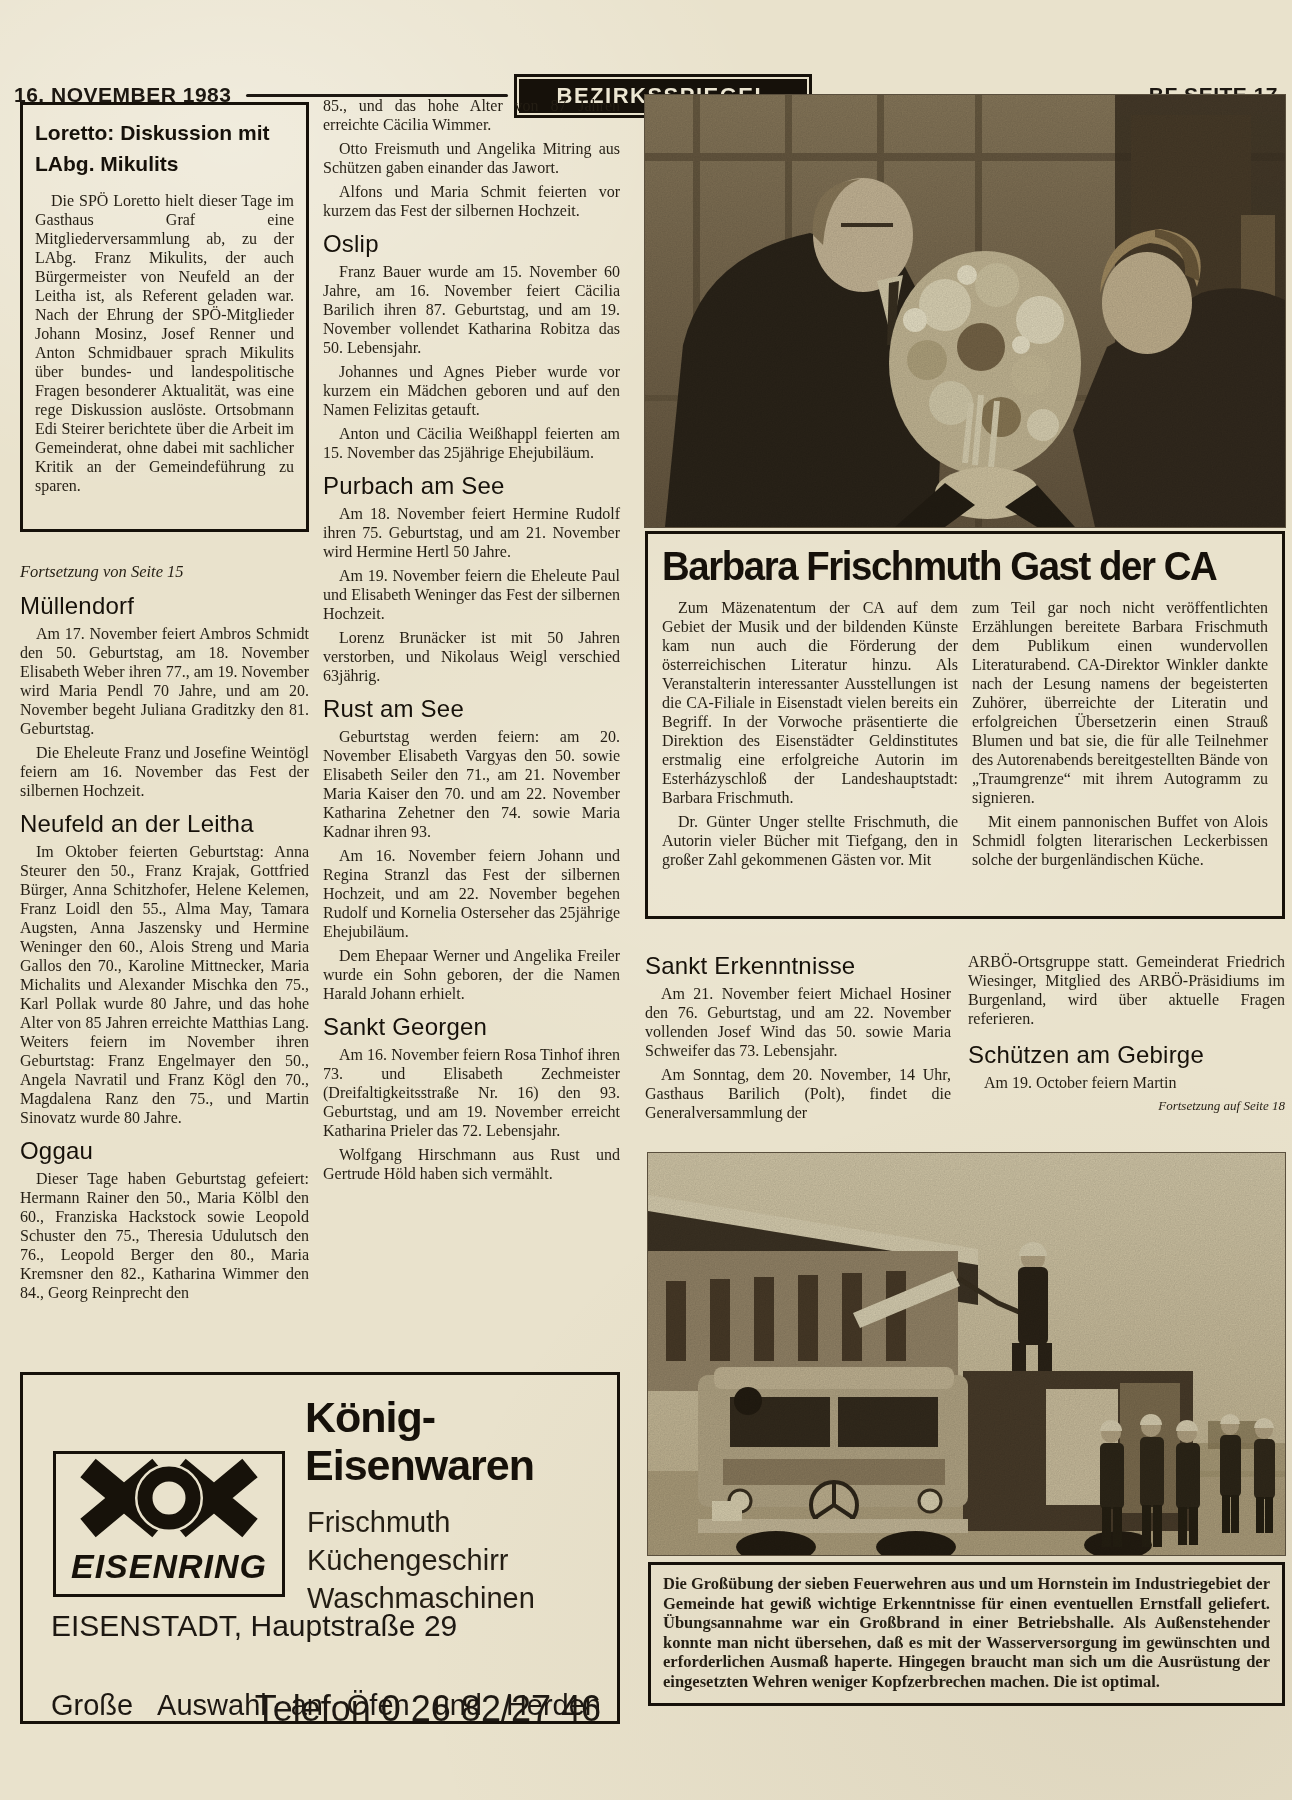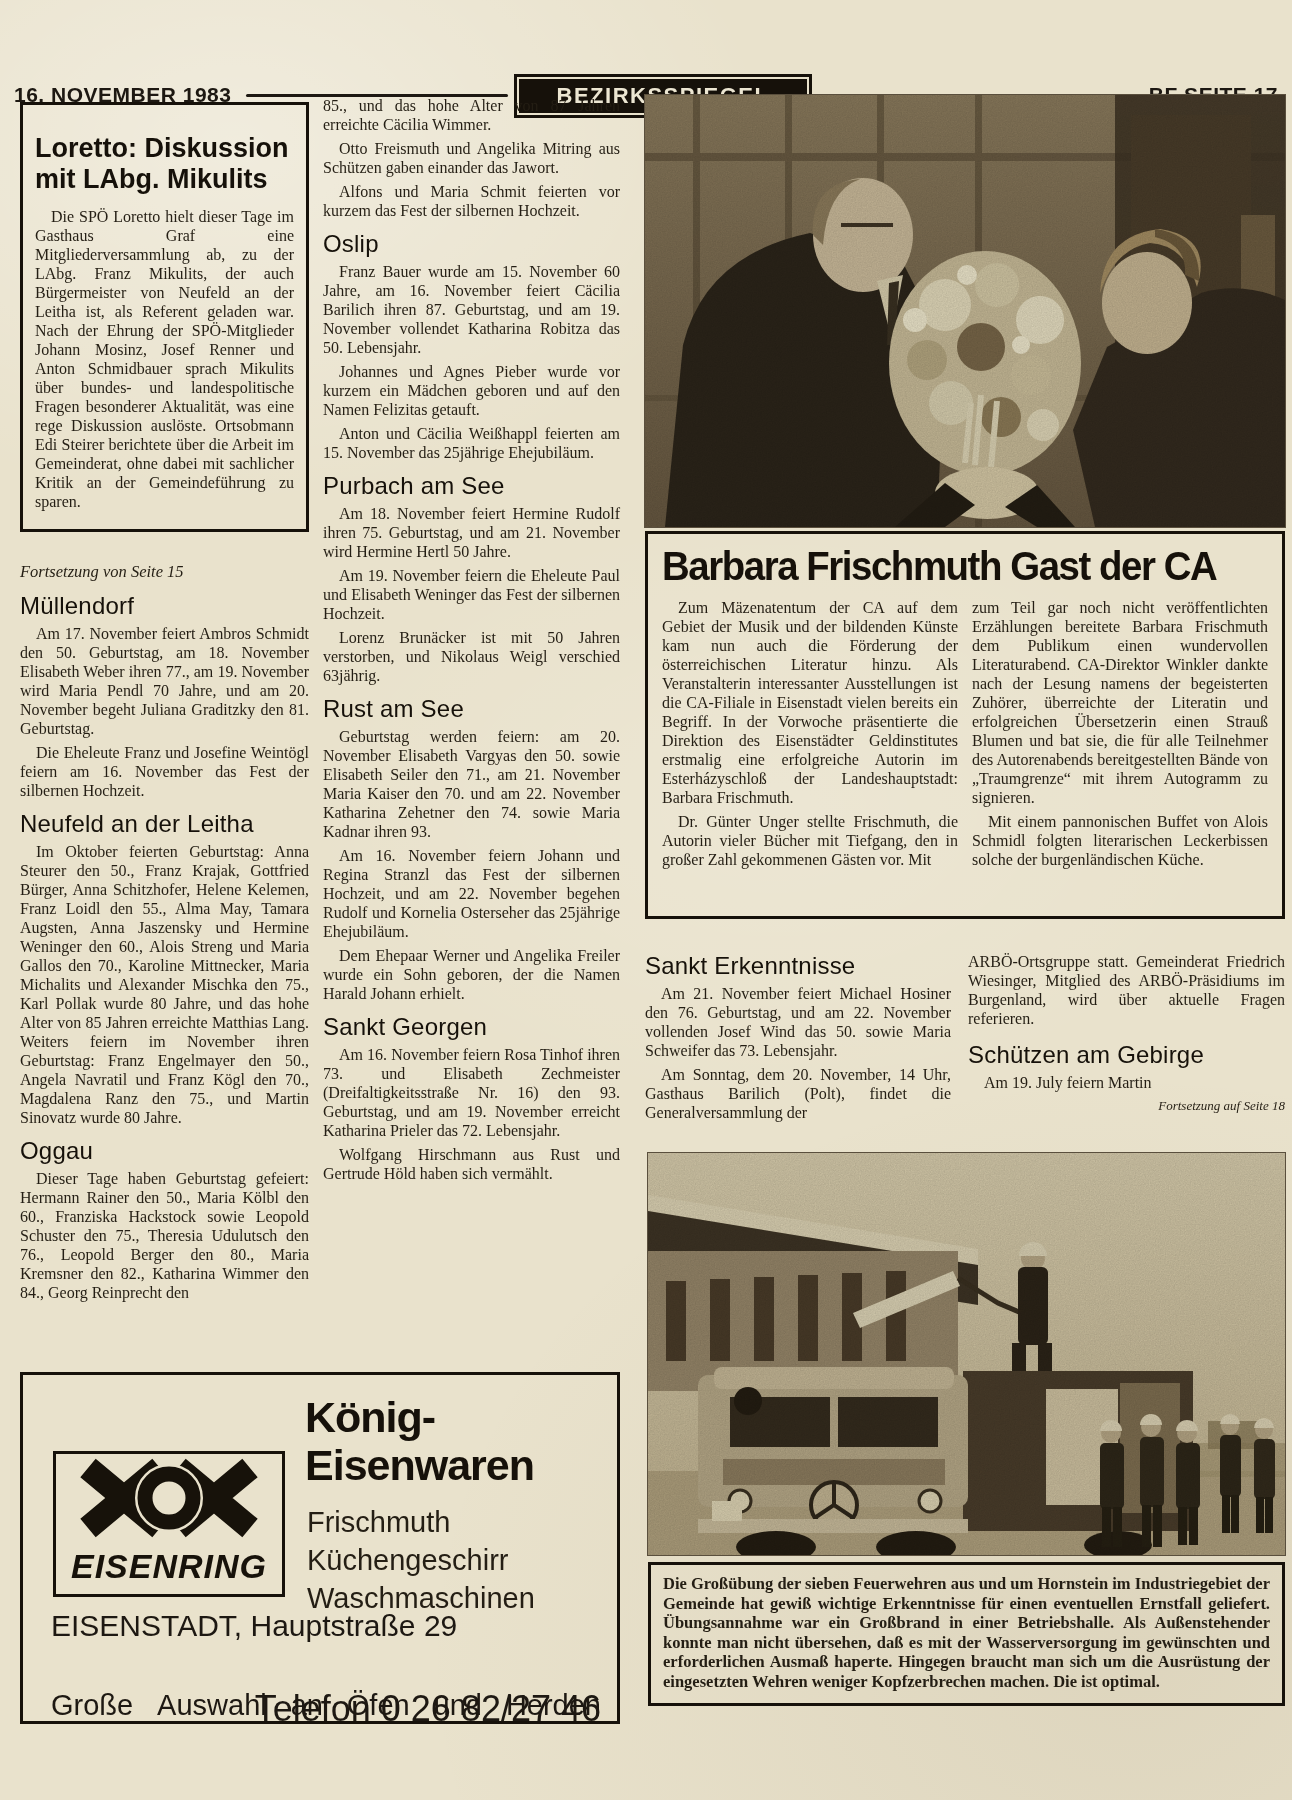--- a/index.html
+++ b/index.html
@@ -24,21 +24,21 @@
   .masthead{position:absolute;left:500px;top:0;width:288px;height:34px;border:3px solid #16110a;background:#e9e2cc;padding:2px;box-sizing:content-box;}
   .masthead-inner{height:34px;background:#16110a;color:#ece6d2;text-align:center;
     font-family:"Liberation Sans",sans-serif;font-weight:bold;font-size:22px;line-height:34px;letter-spacing:1.5px;}
   
   .p{font-size:16px;line-height:19px;text-align:justify;margin:0 0 5px;}
   .p.ind{text-indent:16px;}
   .sec-h{font-family:"Liberation Sans",sans-serif;font-weight:normal;font-size:24px;line-height:22px;margin:13px 0 7px;color:#16110a;letter-spacing:.2px;}
   .cont-note{font-style:italic;font-size:16.5px;margin:0 0 6px;}
   
   .box-loretto{position:absolute;left:20px;top:102px;width:289px;height:430px;border:3px solid #16110a;box-sizing:border-box;padding:10px 12px;}
-  .loretto-title{font-family:"Liberation Sans",sans-serif;font-weight:bold;font-size:27px;line-height:31px;margin:18px 0 12px;color:#16110a;}
+  .loretto-title{font-family:"Liberation Sans",sans-serif;font-weight:bold;font-size:21px;line-height:31px;margin:2px 0 12px;color:#16110a;}
   
   .col-left{position:absolute;left:20px;top:562px;width:289px;}
   .col-mid{position:absolute;left:323px;top:96px;width:297px;}
   
   .photo1{position:absolute;left:645px;top:95px;width:640px;height:432px;outline:1px solid #5a4f3d;}
   .photo2{position:absolute;left:648px;top:1153px;width:637px;height:402px;outline:1px solid #5a4f3d;}
   .photo1 svg,.photo2 svg{display:block;width:100%;height:100%;}
   .ca-box{position:absolute;left:645px;top:531px;width:640px;height:388px;border:3px solid #16110a;box-sizing:border-box;padding:8px 14px;}
   .ca-headline{font-family:"Liberation Sans",sans-serif;font-weight:bold;font-size:40px;line-height:44px;letter-spacing:-1.5px;white-space:nowrap;transform:scaleX(.96);transform-origin:left center;margin:2px 0 10px;color:#16110a;}
   .ca-cols{display:flex;gap:14px;}
@@ -189,21 +189,21 @@
   </div>
 
   <div class="sub-margarethen">
     <div class="sec-h">Sankt Erkenntnisse</div>
     <p class="p ind">Am 21. November feiert Michael Hosiner den 76. Geburtstag, und am 22. November vollenden Josef Wind das 50. sowie Maria Schweifer das 73. Lebensjahr.</p>
     <p class="p ind">Am Sonntag, dem 20. November, 14 Uhr, Gasthaus Barilich (Polt), findet die Generalversammlung der</p>
   </div>
   <div class="sub-schuetzen">
     <p class="p">ARBÖ-Ortsgruppe statt. Gemeinderat Friedrich Wiesinger, Mitglied des ARBÖ-Präsidiums im Burgenland, wird über aktuelle Fragen referieren.</p>
     <div class="sec-h">Schützen am Gebirge</div>
-    <p class="p ind">Am 19. July feiern Martin</p>
+    <p class="p ind">Am 19. October feiern Martin</p>
     <div class="cont-right">Fortsetzung auf Seite 18</div>
   </div>
 
   <div class="photo2">
     <svg viewBox="0 0 637 402" preserveAspectRatio="none">
       <defs>
         <linearGradient id="skyB" x1="0" y1="0" x2="0" y2="1">
           <stop offset="0" stop-color="#d8cdad"></stop>
             <stop offset="1" stop-color="#c2b491"></stop>
         </linearGradient>

